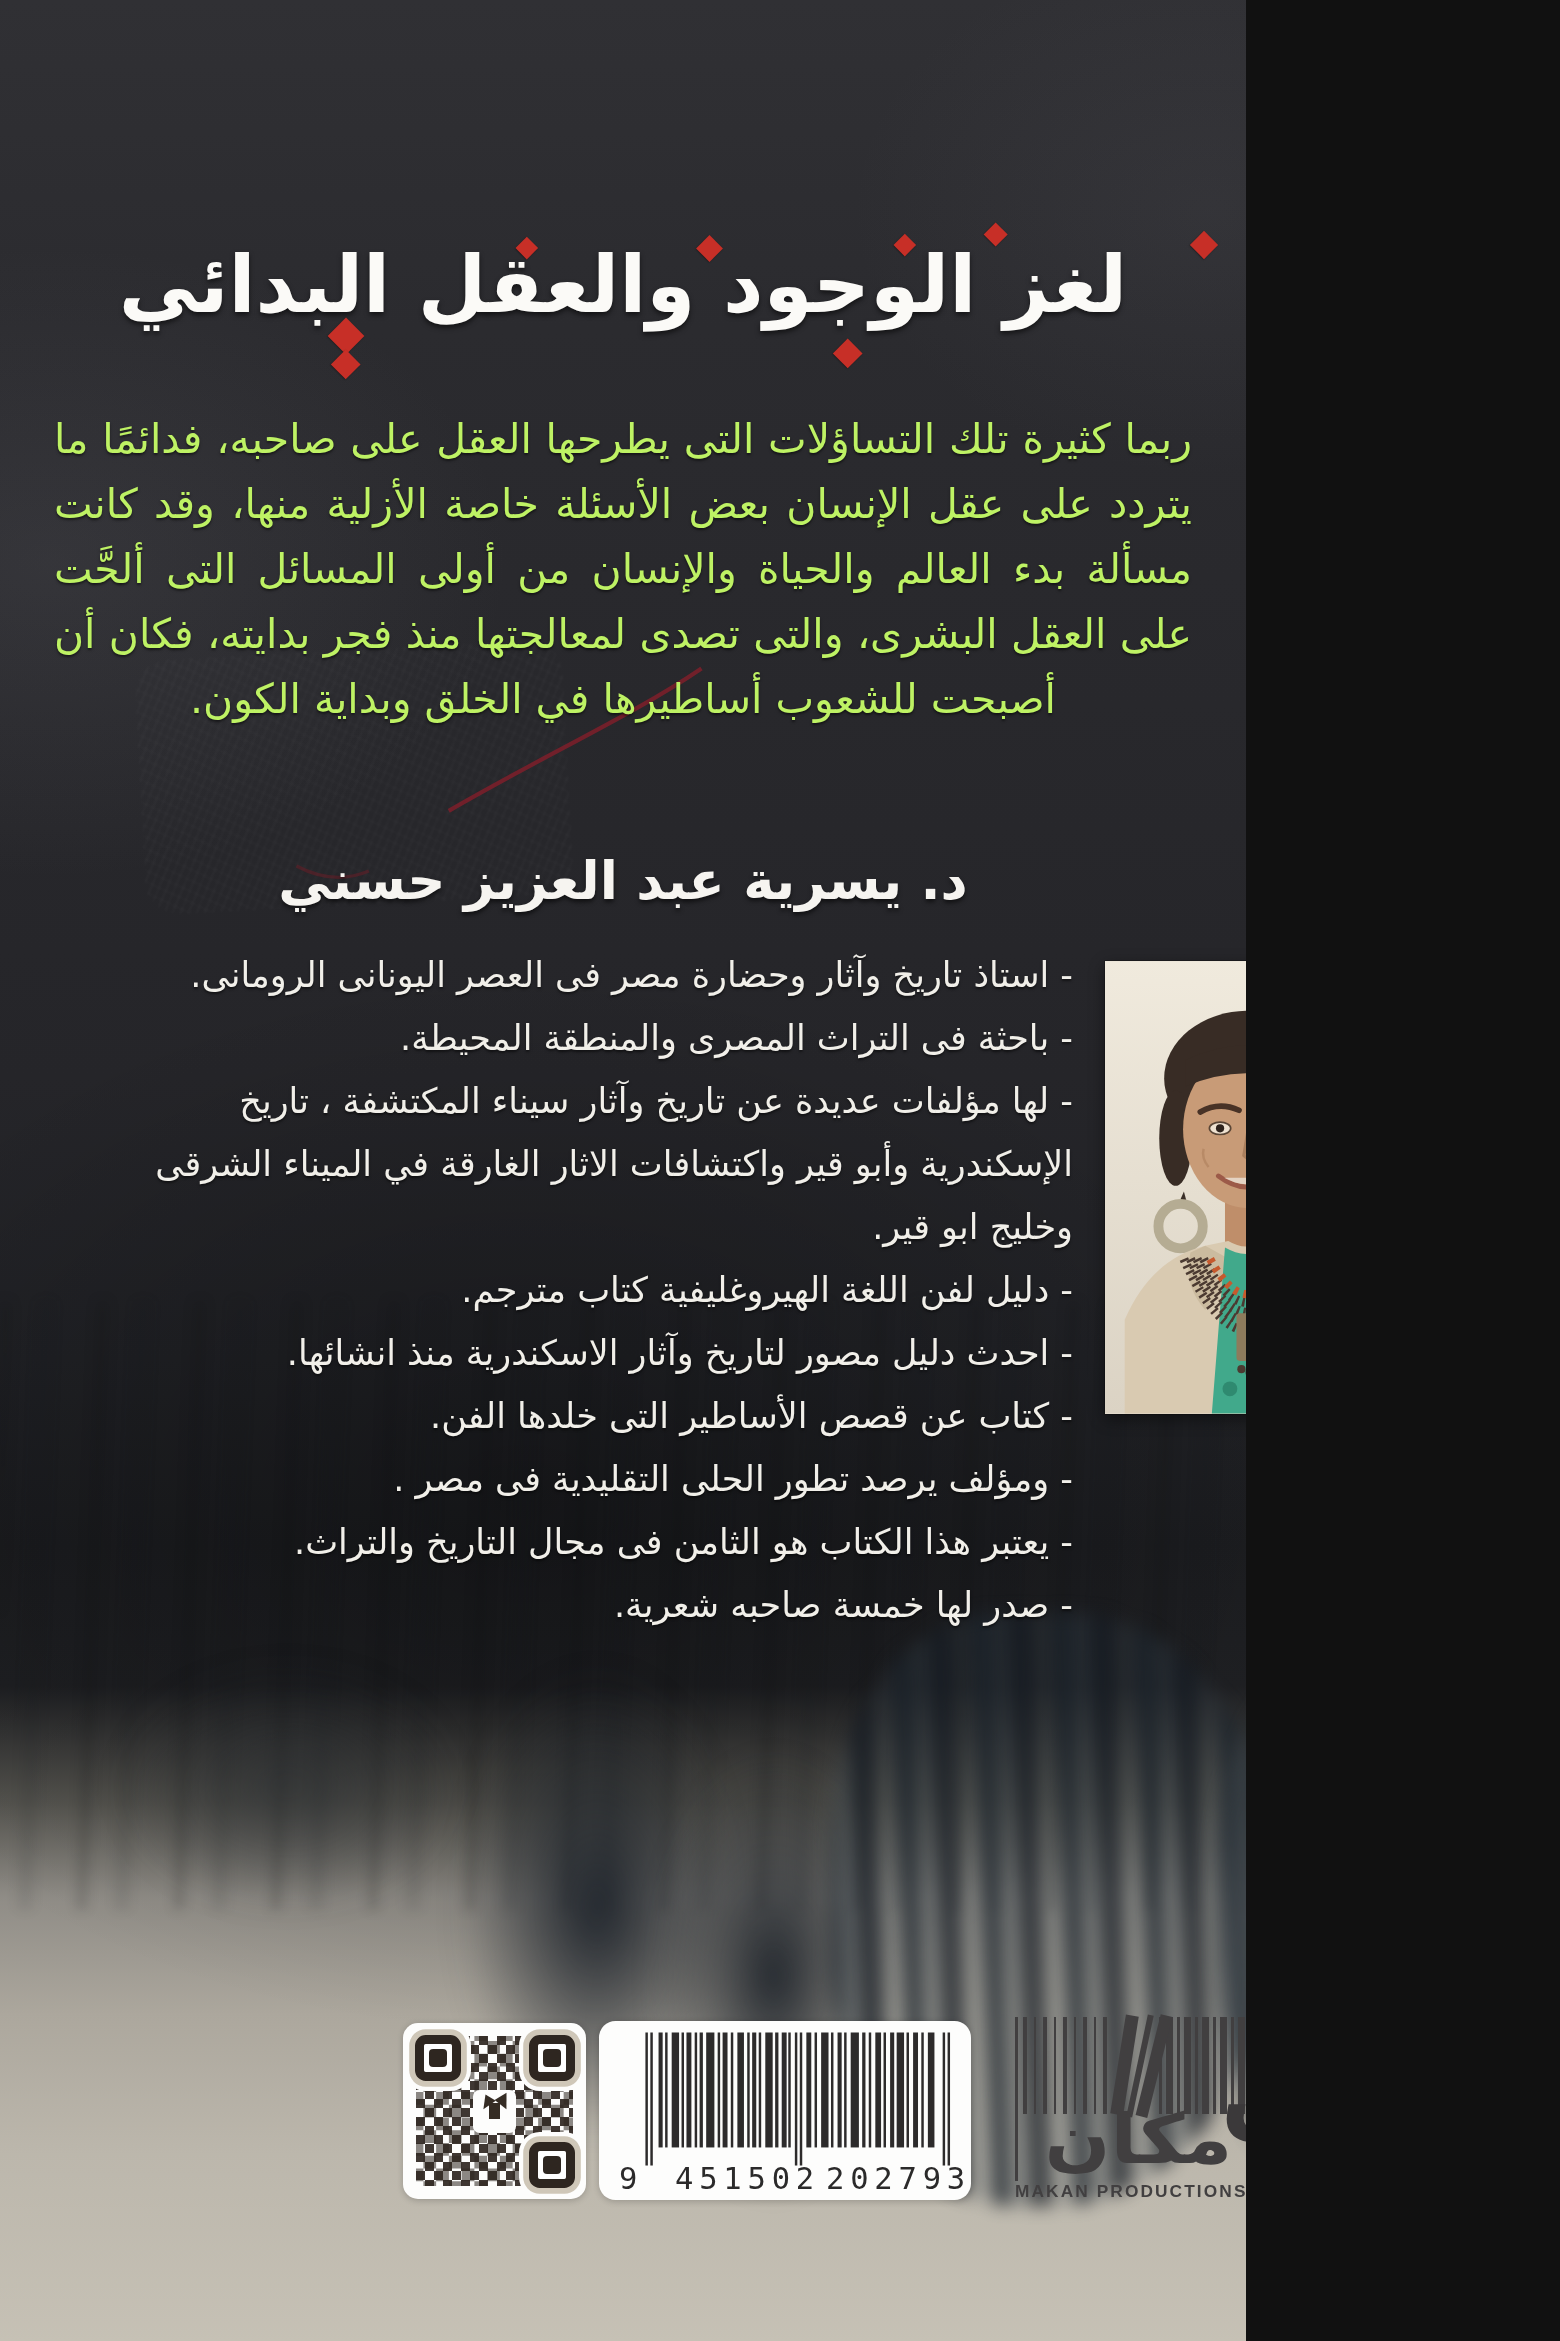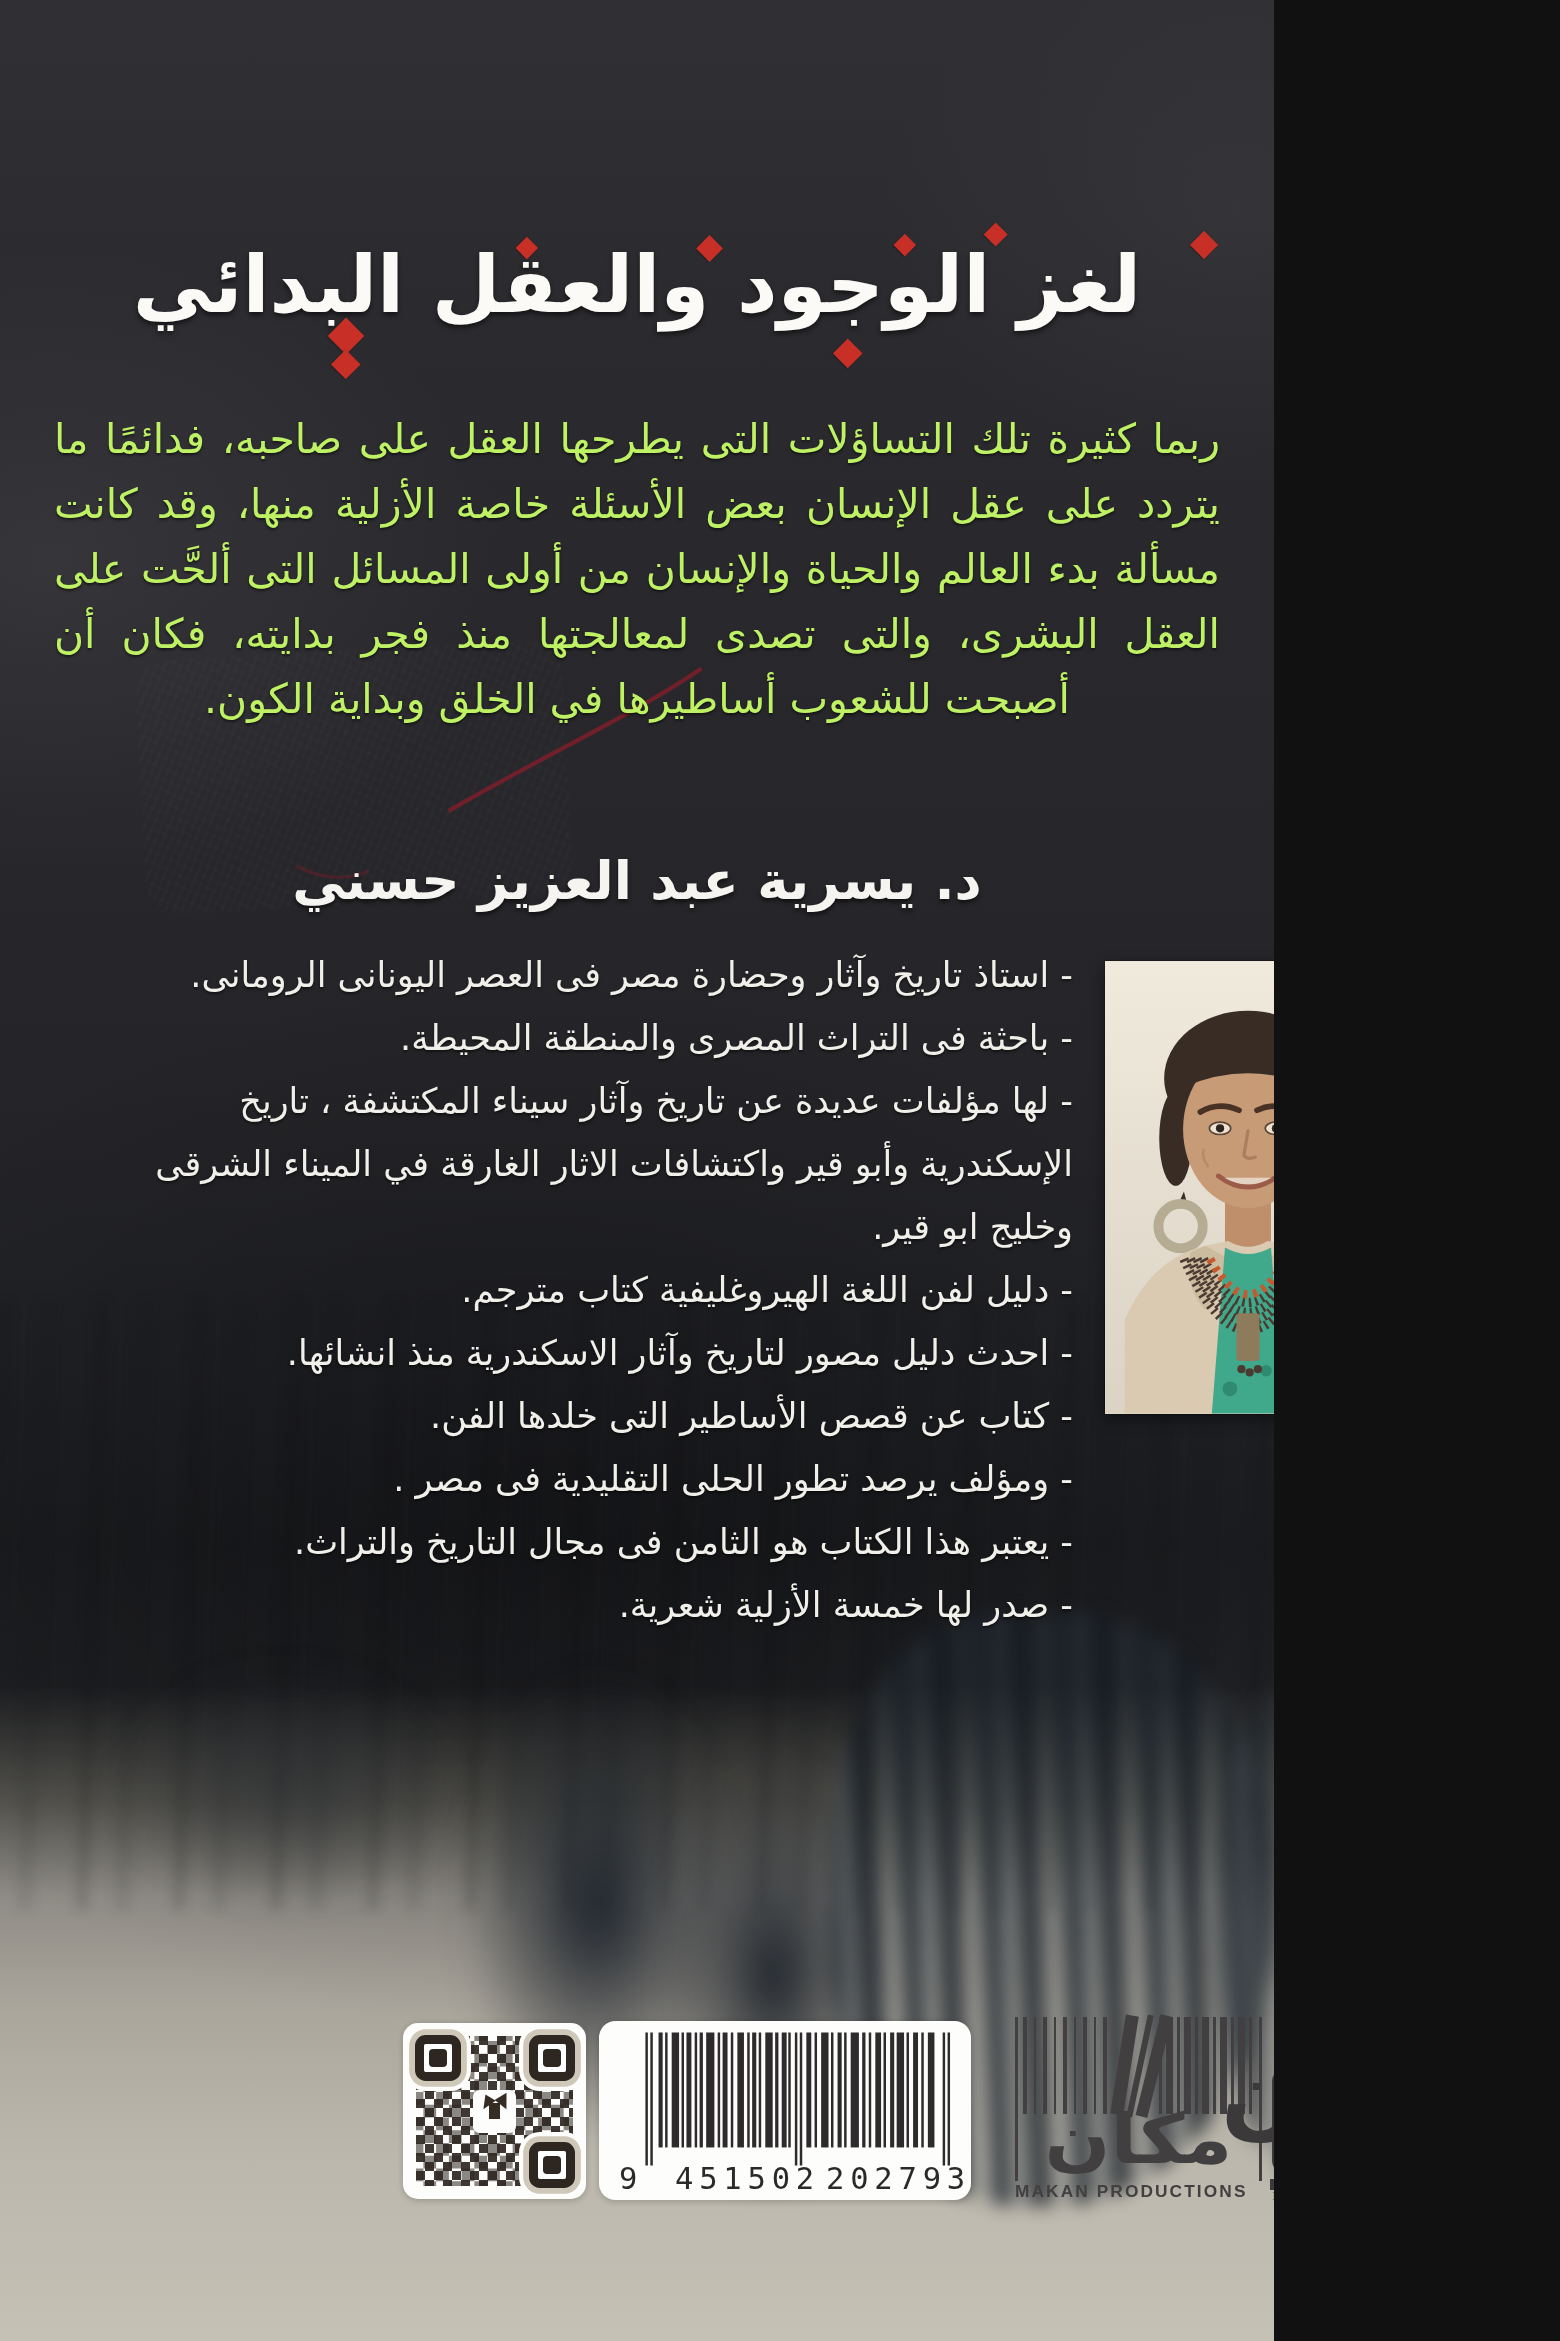--- a/index.html
+++ b/index.html
@@ -1,19 +1,18 @@
 <!DOCTYPE html>
 <html lang="ar" style="font-size:13px"><head>
 <meta charset="utf-8">
 <style>
   html,body{margin:0;padding:0;background:#111;}
   .cover{
     position:relative; width:1246px; height:2342px; overflow:hidden;
     font-family:"DejaVu Sans", sans-serif;
-    padding-left:28px;
   }
   
   .bg-base{
     position:absolute; inset:0;
     background:
       radial-gradient(741px 510px at 4% 24%, rgba(116,116,124,.16), transparent 62%),
       radial-gradient(576px 428px at 97% 9%, rgba(104,104,112,.12), transparent 62%),
       radial-gradient(1070px 741px at 42% 64%, rgba(0,0,0,.28), transparent 72%),
       linear-gradient(180deg,
         #303034 0%, #2b2b2f 14%, #28282c 30%, #252529 46%,
@@ -189,21 +188,21 @@
 
   <div class="bio-list">
     <div class="bio-item">- استاذ تاريخ وآثار وحضارة مصر فى العصر اليونانى الرومانى.</div>
     <div class="bio-item">- باحثة فى التراث المصرى والمنطقة المحيطة.</div>
     <div class="bio-item">- لها مؤلفات عديدة عن تاريخ وآثار سيناء المكتشفة ، تاريخ الإسكندرية وأبو قير واكتشافات الاثار الغارقة في الميناء الشرقى وخليج ابو قير.</div>
     <div class="bio-item">- دليل لفن اللغة الهيروغليفية كتاب مترجم.</div>
     <div class="bio-item">- احدث دليل مصور لتاريخ وآثار الاسكندرية منذ انشائها.</div>
     <div class="bio-item">- كتاب عن قصص الأساطير التى خلدها الفن.</div>
     <div class="bio-item">- ومؤلف يرصد تطور الحلى التقليدية فى مصر .</div>
     <div class="bio-item">- يعتبر هذا الكتاب هو الثامن فى مجال التاريخ والتراث.</div>
-    <div class="bio-item">- صدر لها خمسة الأزلية شعرية.</div>
+    <div class="bio-item">- صدر لها خمسة صاحبه شعرية.</div>
   </div>
 
   <div class="photo">
     <svg width="286" height="453" viewBox="0 0 348 550">
       <defs>
         <linearGradient id="pbg" x1="0" y1="0" x2="0" y2="1">
           <stop offset="0" stop-color="#f0eadd"></stop>
             <stop offset="1" stop-color="#dbd3c4"></stop>
         </linearGradient>
       </defs>

